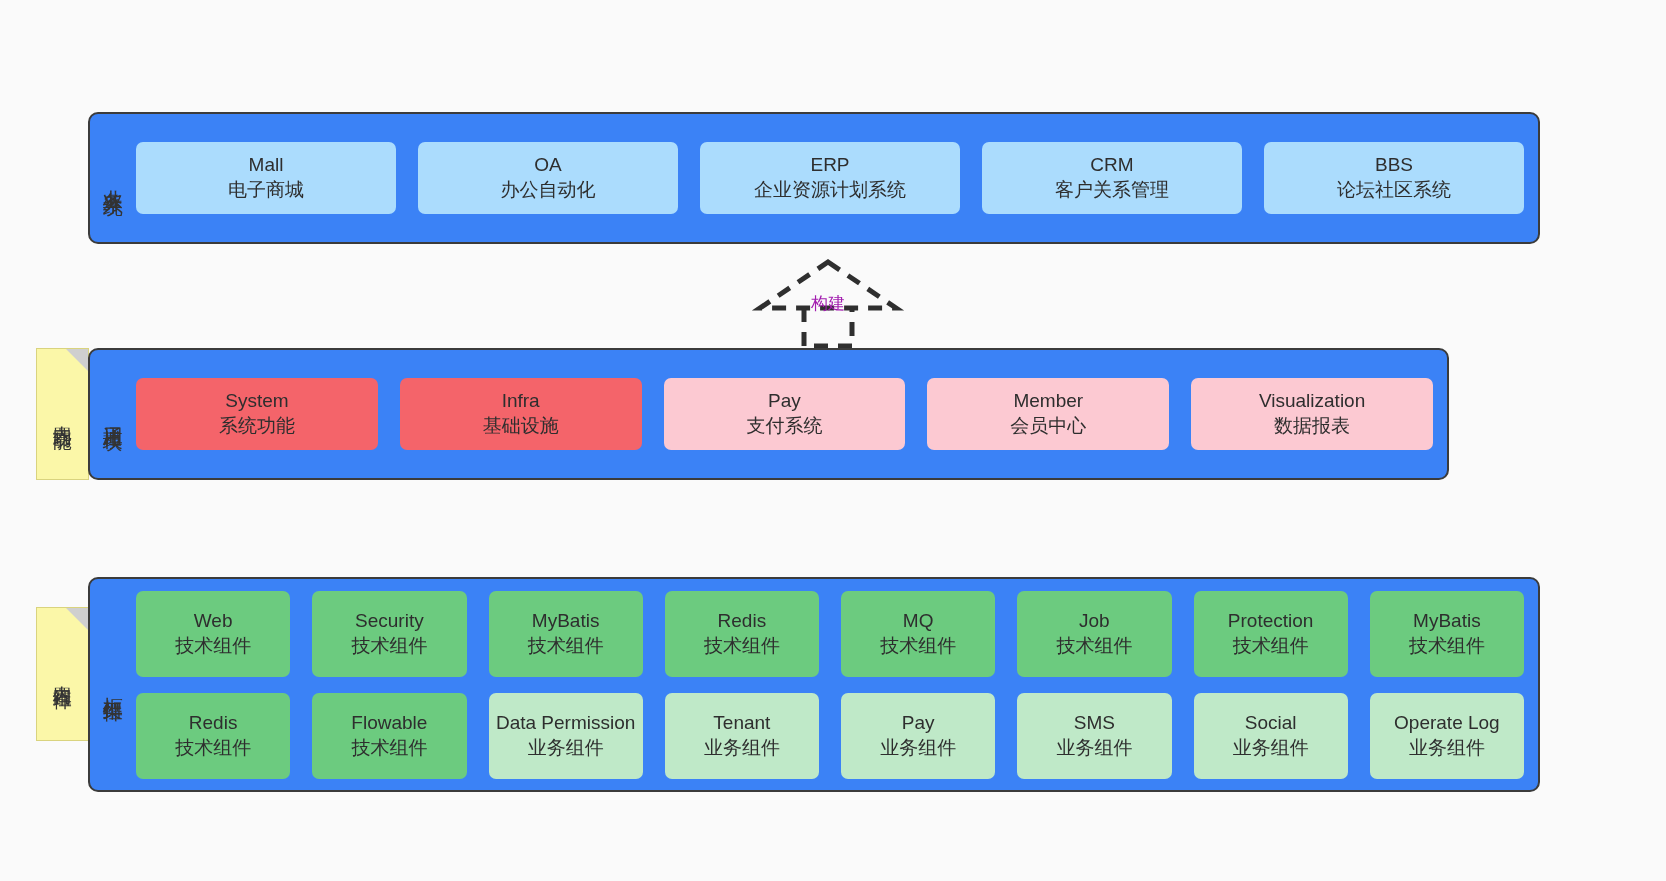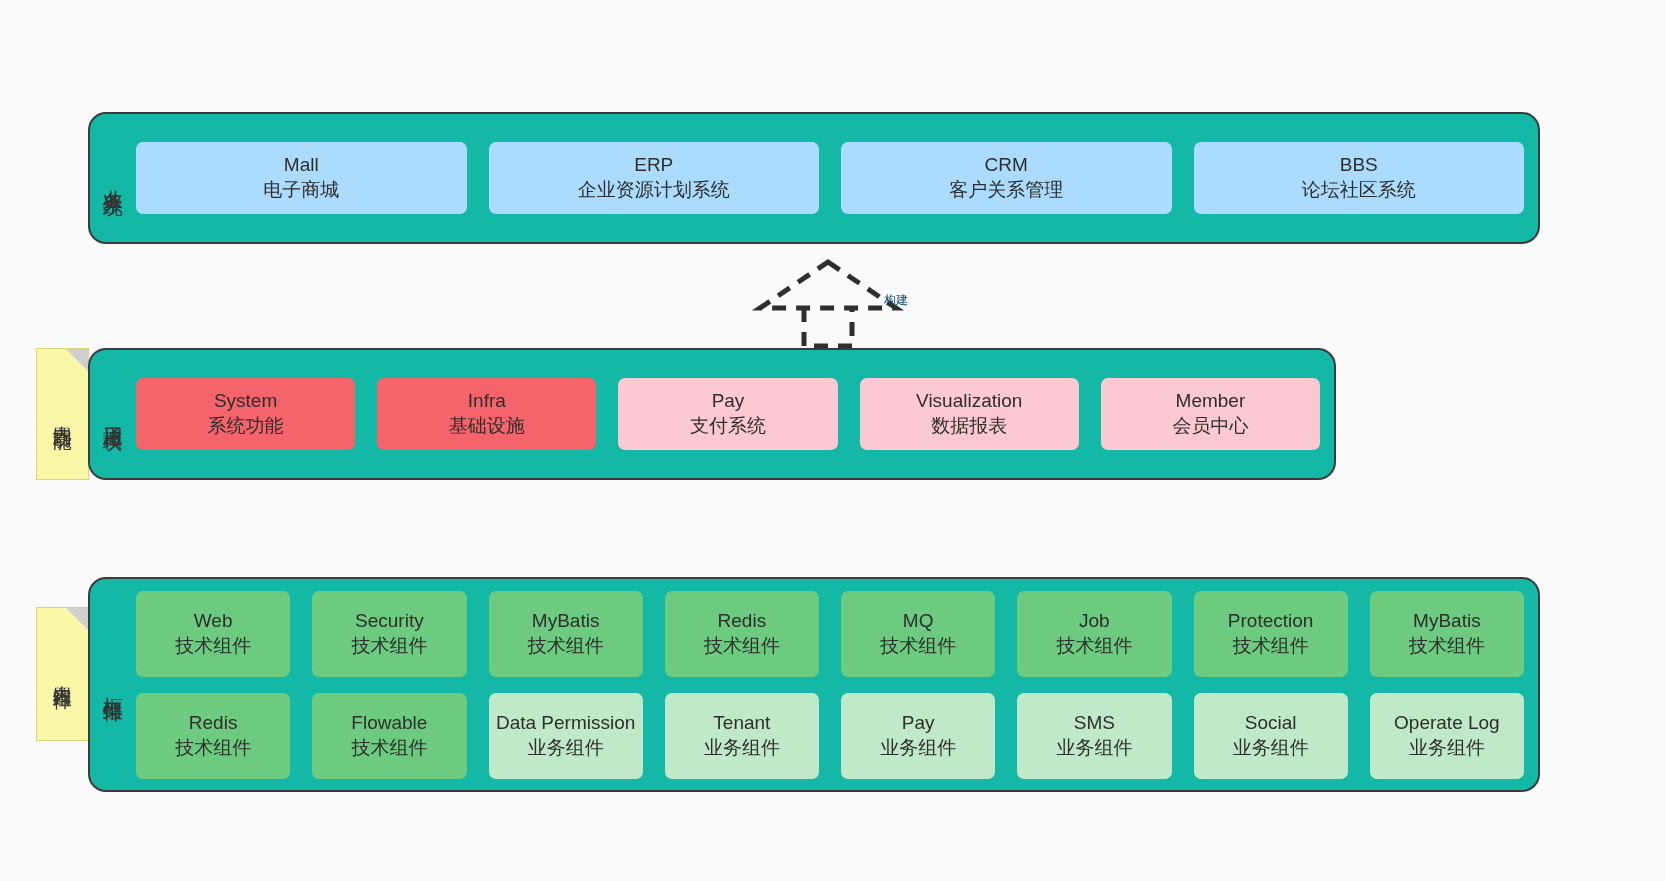--- a/index.html
+++ b/index.html
@@ -18,23 +18,23 @@
 
   .canvas {
     position: absolute;
     inset: 0;
   }
 
   
   .band {
     position: absolute;
     box-sizing: border-box;
-    background: #14b8a6;
+    background: #3b82f6;
     border: 2px solid #3b3b3b;
-    border-radius: 18px;
+    border-radius: 10px;
     display: flex;
     align-items: stretch;
   }
 
   .band-label {
     flex: 0 0 auto;
     width: 46px;
     display: flex;
     align-items: center;
     justify-content: center;
@@ -81,21 +81,21 @@
 
   
   .c-blue       { background: #abdcfd; }
   .c-red        { background: #f4646a; }
   .c-pink       { background: #fcc9d2; }
   .c-green      { background: #6ccb7f; }
   .c-greenlight { background: #bfe9c8; }
 
   
   #band-business  { left: 88px;  top: 112px; width: 1452px; height: 132px; }
-  #band-modules   { left: 88px;  top: 348px; width: 1248px; height: 132px; }
+  #band-modules   { left: 88px;  top: 348px; width: 1361px; height: 132px; }
   #band-framework { left: 88px;  top: 577px; width: 1452px; height: 215px; }
 
   #band-business  .row .cell { height: 72px; }
   #band-modules   .row .cell { height: 72px; }
   #band-framework .row .cell { height: 86px; }
 
   
   .note {
     position: absolute;
     box-sizing: border-box;
@@ -129,41 +129,45 @@
     position: absolute;
     width: 160px;
     height: 96px;
   }
   .arrow svg { display: block; }
   .arrow .alabel {
     position: absolute;
     left: 0;
     right: 0;
     top: 36px;
-    text-align: right;
-    font-size: 12px;
-    color: #0c4a6e;
+    text-align: center;
+    font-size: 17px;
+    color: #a21caf;
     user-select: none;
     pointer-events: none;
   }
   #arrow-build     { left: 748px; top: 256px; }
   #arrow-implement { left: 762px; top: 488px; }
 </style>
 </head>
 <body>
 
 <div class="canvas">
 
   <div class="band" id="band-business">
     <div class="band-label">业务系统</div>
     <div class="band-body">
         <div class="row">
           <div class="cell c-blue">
             <span class="l1">Mall</span>
             <span class="l2">电子商城</span>
+          </div>
+          <div class="cell c-blue">
+            <span class="l1">OA</span>
+            <span class="l2">办公自动化</span>
           </div>
           <div class="cell c-blue">
             <span class="l1">ERP</span>
             <span class="l2">企业资源计划系统</span>
           </div>
           <div class="cell c-blue">
             <span class="l1">CRM</span>
             <span class="l2">客户关系管理</span>
           </div>
           <div class="cell c-blue">
@@ -197,26 +201,26 @@
           </div>
           <div class="cell c-red">
             <span class="l1">Infra</span>
             <span class="l2">基础设施</span>
           </div>
           <div class="cell c-pink">
             <span class="l1">Pay</span>
             <span class="l2">支付系统</span>
           </div>
           <div class="cell c-pink">
+            <span class="l1">Member</span>
+            <span class="l2">会员中心</span>
+          </div>
+          <div class="cell c-pink">
             <span class="l1">Visualization</span>
             <span class="l2">数据报表</span>
-          </div>
-          <div class="cell c-pink">
-            <span class="l1">Member</span>
-            <span class="l2">会员中心</span>
           </div>
         </div>
       </div>
   </div>
 
 
   <div class="note" id="note-components">
     <span class="fold"></span>
     <span>内置组件</span>
   </div>

